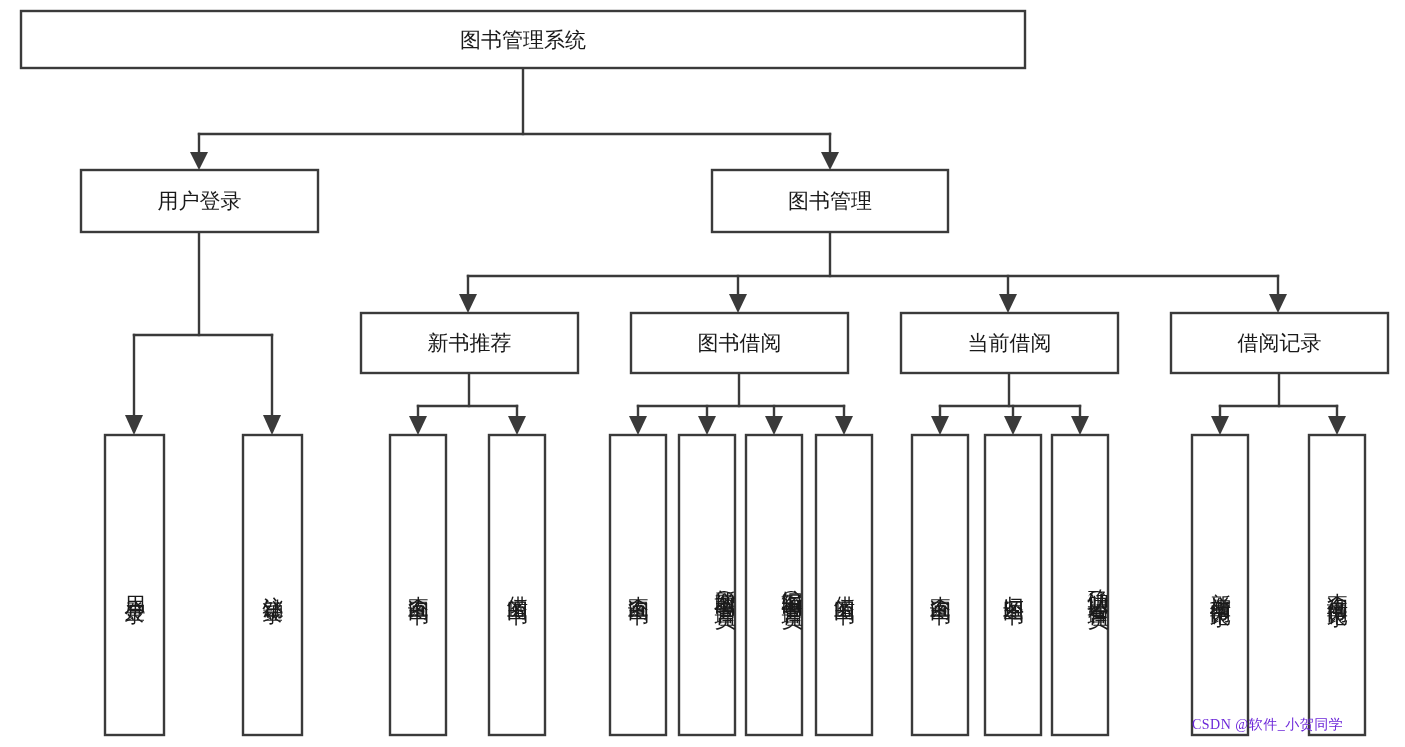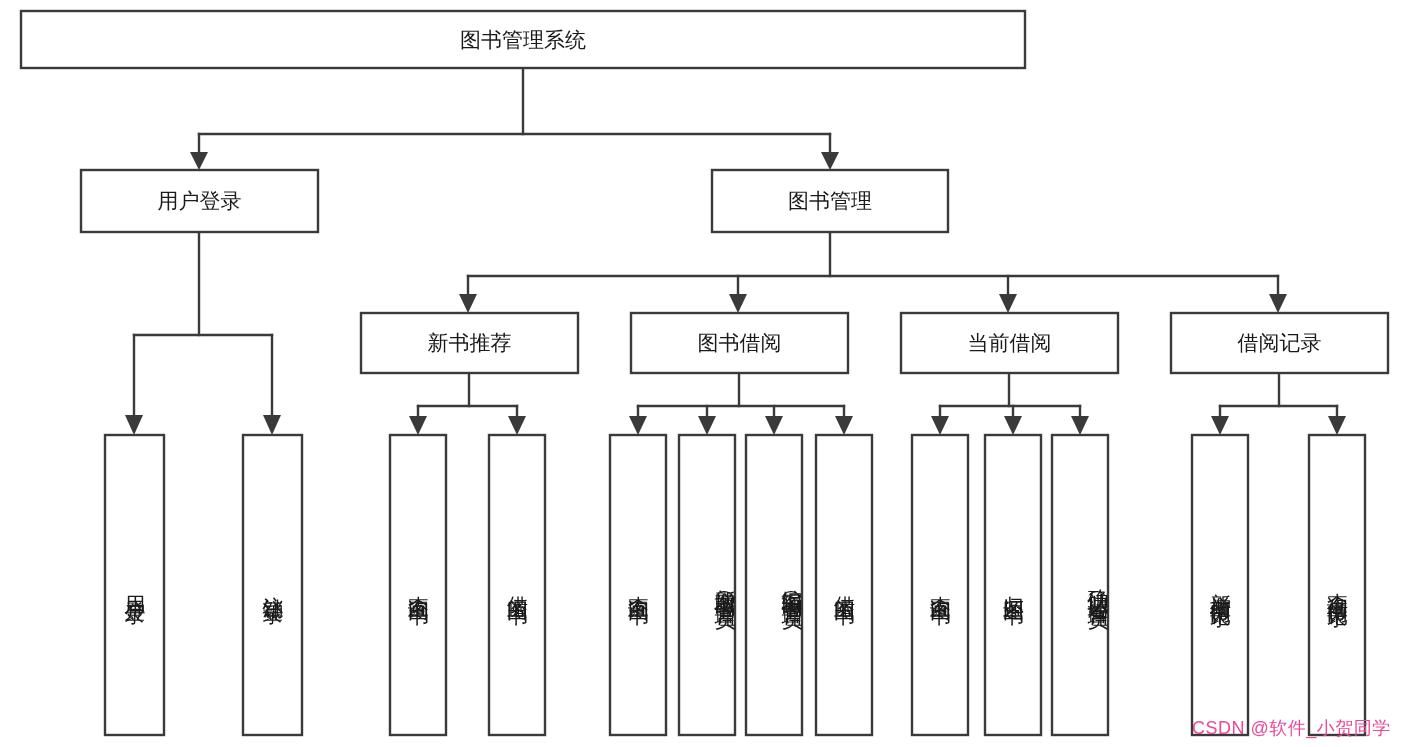--- a/index.html
+++ b/index.html
@@ -61,23 +61,23 @@
     letter-spacing: 3px;
     white-space: nowrap;
     text-align: center;
     display: flex;
     align-items: center;
     justify-content: center;
     pointer-events: none;
   }
   .watermark {
     position: absolute;
-    font-family: Liberation Sans, sans-serif;
-    font-size: 18px;
-    color: #ec4899;
+    font-family: Liberation Serif, serif;
+    font-size: 14px;
+    color: #6d28d9;
     white-space: nowrap;
     letter-spacing: 0.5px;
   }
 </style>
 </head>
 <body>
 
 <div id="diagram-root">
 
   <svg class="diagram" viewBox="0 0 1405 747">

